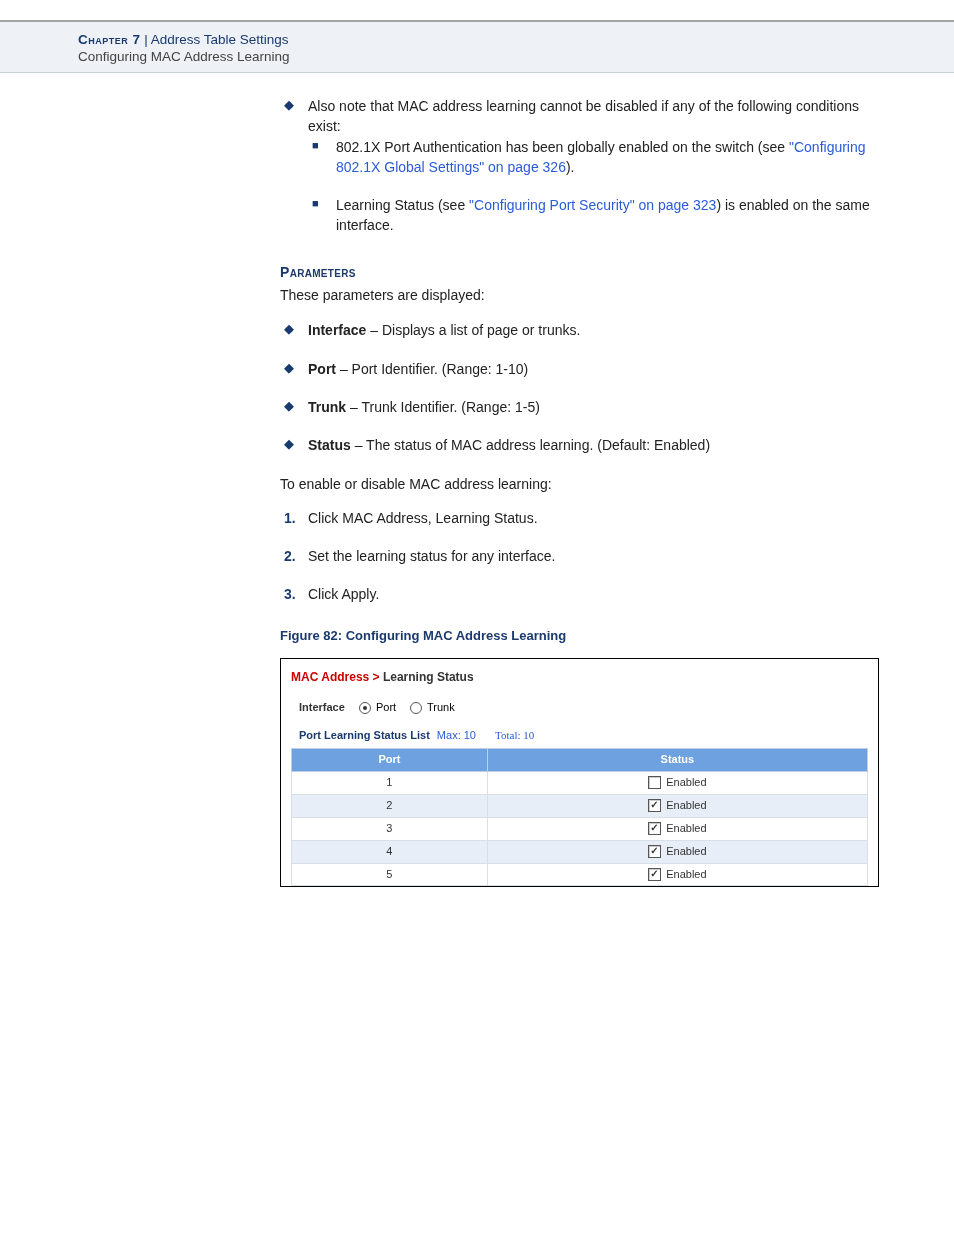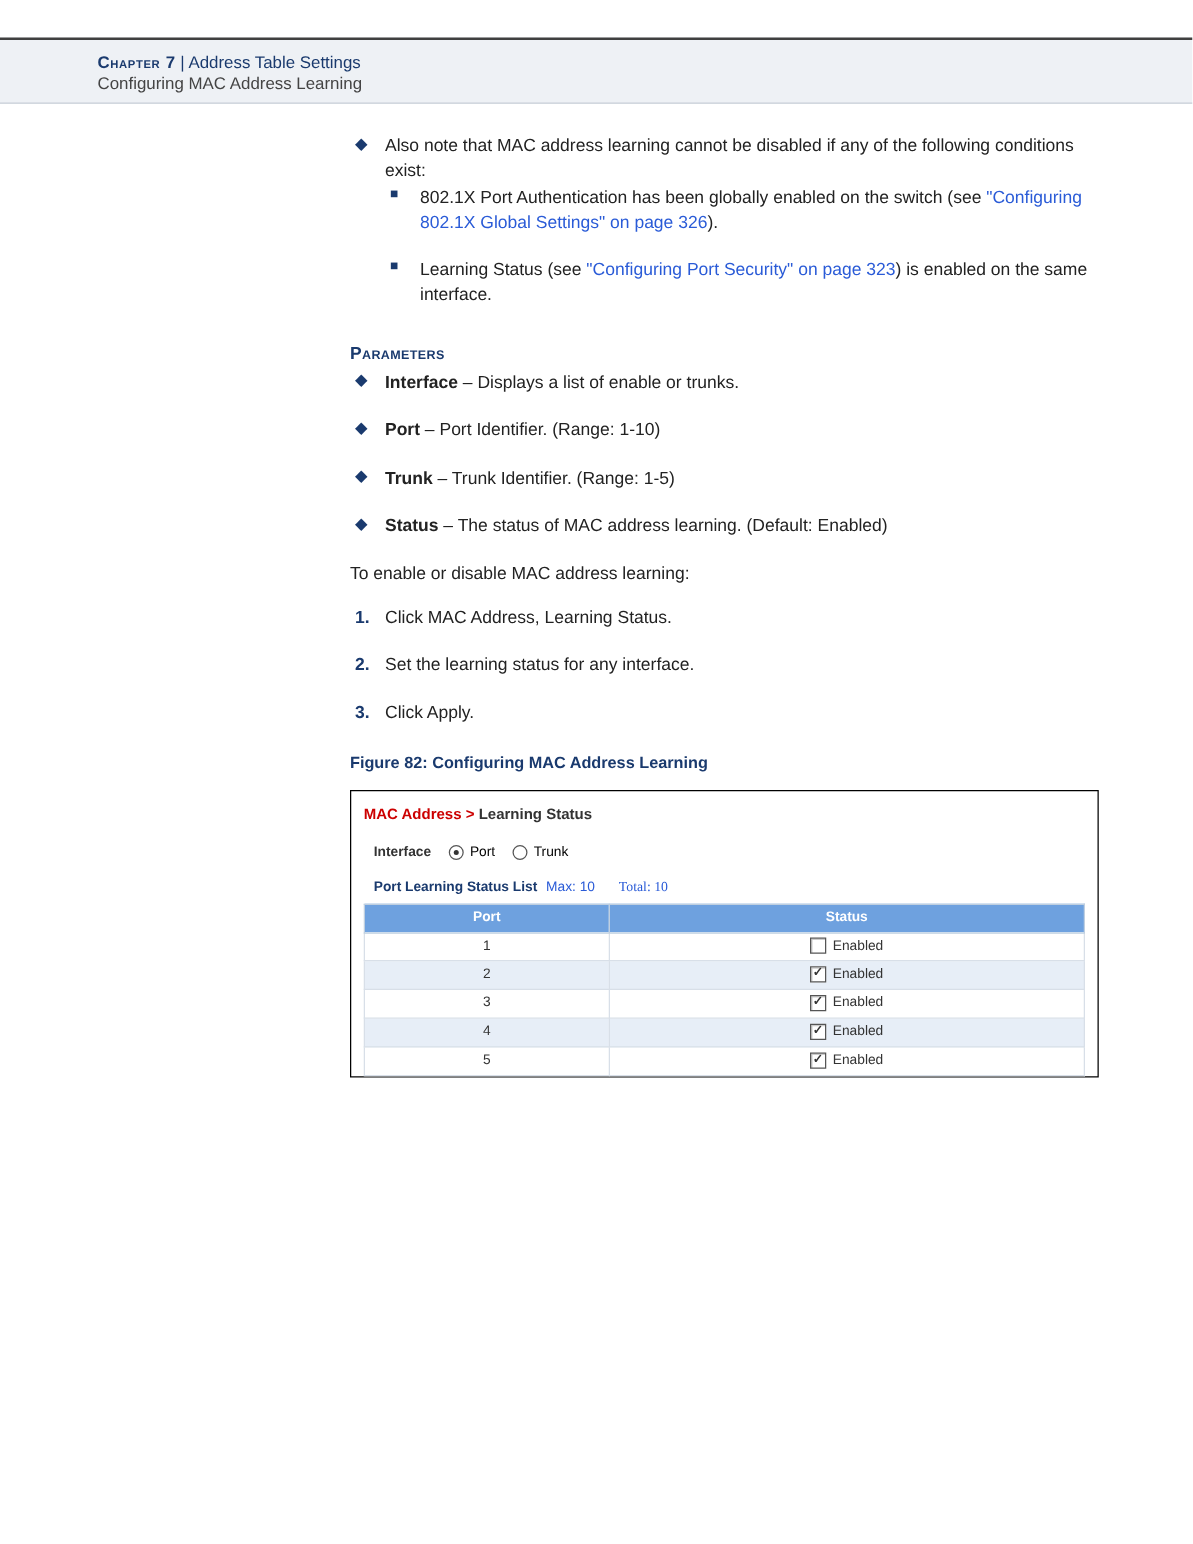--- a/index.html
+++ b/index.html
@@ -11,24 +11,24 @@
     background: #fff;
   }
   .page {
     width: 954px;
     min-height: 1235px;
     position: relative;
     padding-bottom: 60px;
   }
   .header-band {
     background: #eef1f5;
-    border-top: 2px solid #404040;
+    border-top: 2px solid #a3a3a3;
     border-bottom: 1px solid #c8ced8;
     padding: 10px 0 8px 78px;
-    margin-top: 30px;
+    margin-top: 20px;
   }
   .header-line1 {
     font-size: 13.5px;
     color: #1a3a6e;
   }
   .chapter-label {
     font-variant: small-caps;
     font-weight: bold;
     letter-spacing: 0.5px;
   }
@@ -221,22 +221,23 @@
             <span>802.1X Port Authentication has been globally enabled on the switch (see </span><span class="link">"Configuring 802.1X Global Settings" on page 326</span><span>).</span>
           </li>
           <li>
             <span>Learning Status (see </span><span class="link">"Configuring Port Security" on page 323</span><span>) is enabled on the same interface.</span>
           </li>
         </ul>
       </li>
     </ul>
 
     <div class="section-heading">Parameters</div>
+    <div class="para">These parameters are displayed:</div>
     <ul class="diamond">
-      <li><b>Interface</b><span> – Displays a list of enable or trunks.</span></li>
+      <li><b>Interface</b><span> – Displays a list of page or trunks.</span></li>
       <li><b>Port</b><span> – Port Identifier. (Range: 1-10)</span></li>
       <li><b>Trunk</b><span> – Trunk Identifier. (Range: 1-5)</span></li>
       <li><b>Status</b><span> – The status of MAC address learning. (Default: Enabled)</span></li>
     </ul>
 
     <div>To enable or disable MAC address learning:</div>
     <ol class="steps">
       <li>Click MAC Address, Learning Status.</li>
       <li>Set the learning status for any interface.</li>
       <li>Click Apply.</li>

